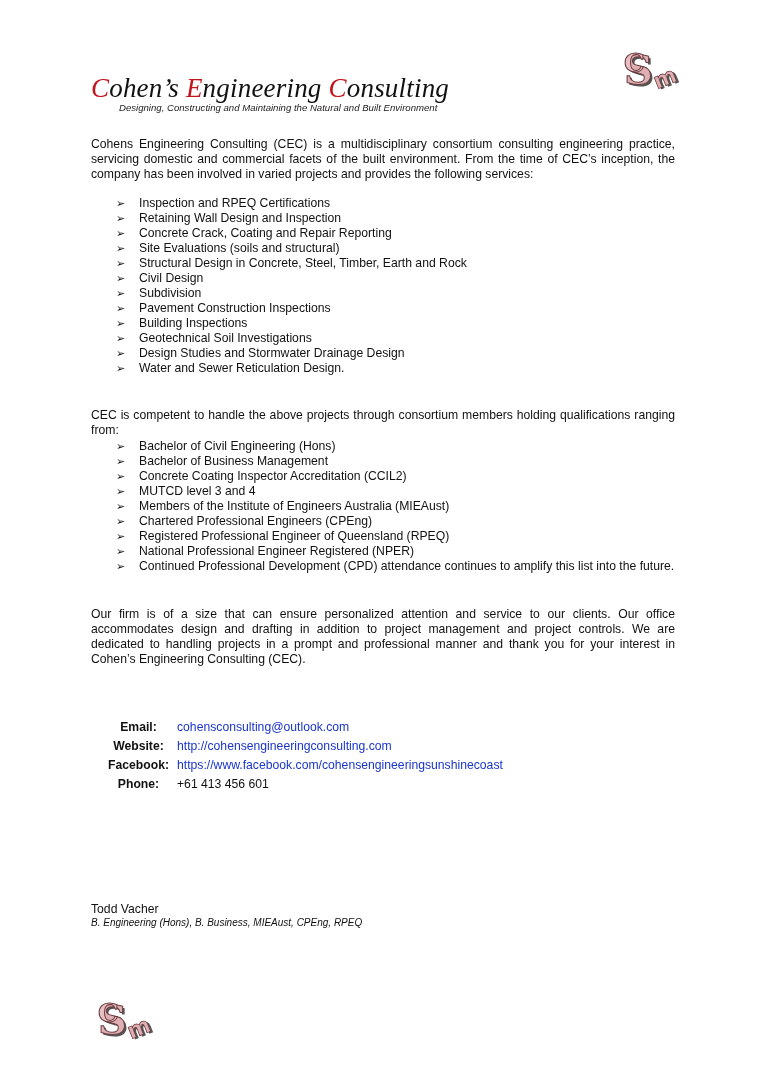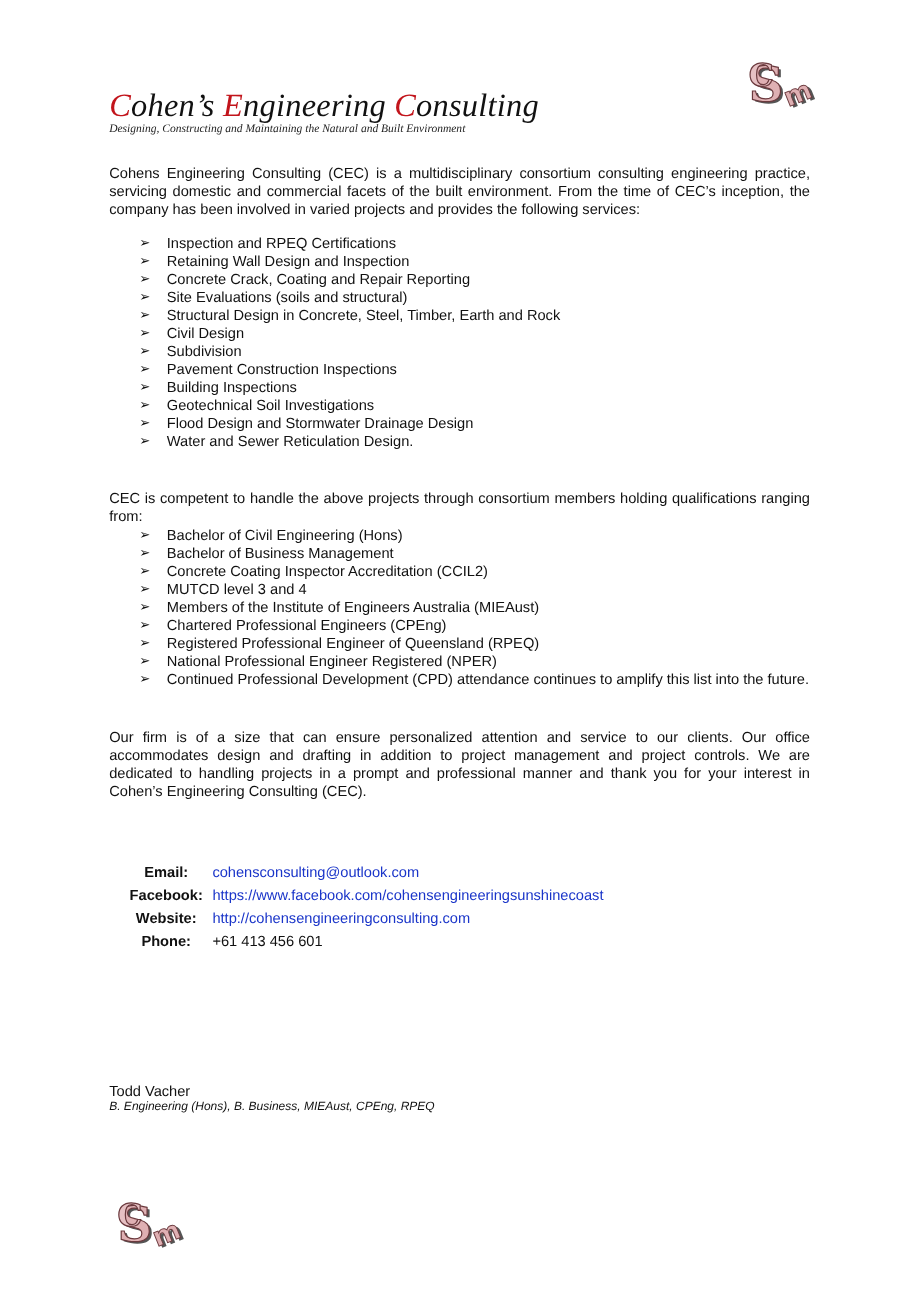--- a/index.html
+++ b/index.html
@@ -4,22 +4,22 @@
 <style>
   html, body { margin: 0; padding: 0; background: #ffffff; }
   body { width: 768px; height: 1087px; position: relative; overflow: hidden;
          font-family: "Liberation Sans", sans-serif; color: #111; }
   .page { position: absolute; left: 0; top: 0; width: 768px; height: 1087px; }
 
   .brand { position: absolute; left: 91px; top: 46px; }
   .brand-title { font-family: "Liberation Serif", serif; font-style: italic;
                  font-size: 27px; line-height: 28px; color: #111; white-space: nowrap; letter-spacing: 0.2px; margin-top: 28px; }
   .brand-title .initial { color: #c2141b; }
-  .brand-tagline { font-family: Liberation Serif, serif; font-style: italic;
-                   font-size: 9.6px; line-height: 12px; color: #222; white-space: nowrap; margin-top: 0px; }
+  .brand-tagline { font-family: Liberation Sans, sans-serif; font-style: italic;
+                   font-size: 9.6px; line-height: 12px; color: #222; white-space: nowrap; margin-top: 0px; margin-left: 28px; }
 
   .logo { position: absolute; width: 70px; height: 60px; }
   .logo-top { left: 618px; top: 40px; }
   .logo-bottom { left: 92px; top: 990px; }
 
   .text { position: absolute; left: 91px; width: 584px; font-size: 12.2px; line-height: 15px; }
   .justify { text-align: justify; text-align-last: left; }
 
   ul.bullets { list-style: none; margin: 0; padding: 0; position: absolute; left: 116px; width: 560px;
                font-size: 12.2px; line-height: 15px; }
@@ -63,21 +63,21 @@
     <li><span class="arrow">➢</span><span>Inspection and RPEQ Certifications</span></li>
     <li><span class="arrow">➢</span><span>Retaining Wall Design and Inspection</span></li>
     <li><span class="arrow">➢</span><span>Concrete Crack, Coating and Repair Reporting</span></li>
     <li><span class="arrow">➢</span><span>Site Evaluations (soils and structural)</span></li>
     <li><span class="arrow">➢</span><span>Structural Design in Concrete, Steel, Timber, Earth and Rock</span></li>
     <li><span class="arrow">➢</span><span>Civil Design</span></li>
     <li><span class="arrow">➢</span><span>Subdivision</span></li>
     <li><span class="arrow">➢</span><span>Pavement Construction Inspections</span></li>
     <li><span class="arrow">➢</span><span>Building Inspections</span></li>
     <li><span class="arrow">➢</span><span>Geotechnical Soil Investigations</span></li>
-    <li><span class="arrow">➢</span><span>Flood Design and Stormwater Drainage Design</span></li>
+    <li><span class="arrow">➢</span><span>Design Studies and Stormwater Drainage Design</span></li>
     <li><span class="arrow">➢</span><span>Water and Sewer Reticulation Design.</span></li>
   </ul>
 
   <div class="text justify" style="top:408px;">CEC is competent to handle the above projects through consortium members holding qualifications ranging from:</div>
 
   <ul class="bullets" style="top:439px;">
     <li><span class="arrow">➢</span><span>Bachelor of Civil Engineering (Hons)</span></li>
     <li><span class="arrow">➢</span><span>Bachelor of Business Management</span></li>
     <li><span class="arrow">➢</span><span>Concrete Coating Inspector Accreditation (CCIL2)</span></li>
     <li><span class="arrow">➢</span><span>MUTCD level 3 and 4</span></li>
@@ -90,26 +90,26 @@
 
   <div class="text justify" style="top:607px;">Our firm is of a size that can ensure personalized attention and service to our clients. Our office accommodates design and drafting in addition to project management and project controls. We are dedicated to handling projects in a prompt and professional manner and thank you for your interest in Cohen’s Engineering Consulting (CEC).</div>
 
 
   <div class="contact">
     <div class="contact-row">
       <div class="contact-label">Email:</div>
       <div class="contact-value"><a>cohensconsulting@outlook.com</a></div>
     </div>
     <div class="contact-row">
+      <div class="contact-label">Website:</div>
+      <div class="contact-value"><a>http://cohensengineeringconsulting.com</a></div>
+    </div>
+    <div class="contact-row">
       <div class="contact-label">Facebook:</div>
       <div class="contact-value"><a>https://www.facebook.com/cohensengineeringsunshinecoast</a></div>
-    </div>
-    <div class="contact-row">
-      <div class="contact-label">Website:</div>
-      <div class="contact-value"><a>http://cohensengineeringconsulting.com</a></div>
     </div>
     <div class="contact-row">
       <div class="contact-label">Phone:</div>
       <div class="contact-value">+61 413 456 601</div>
     </div>
   </div>
 
   <div class="sig-name">Todd Vacher</div>
   <div class="sig-quals">B. Engineering (Hons), B. Business, MIEAust, CPEng, RPEQ</div>
 

